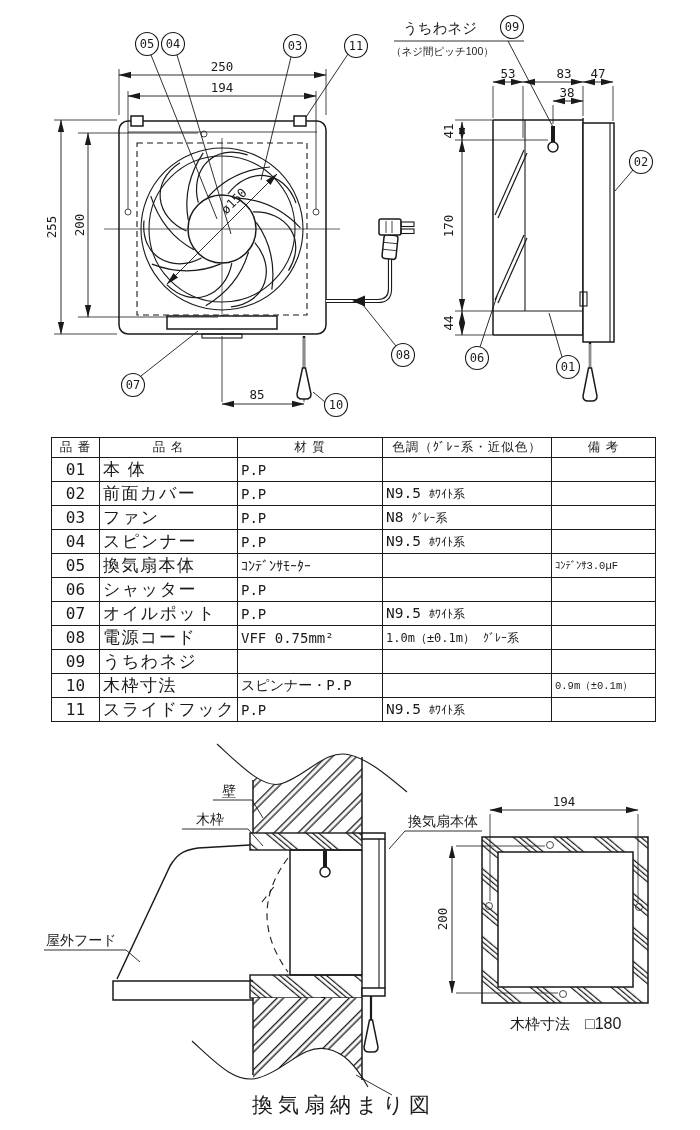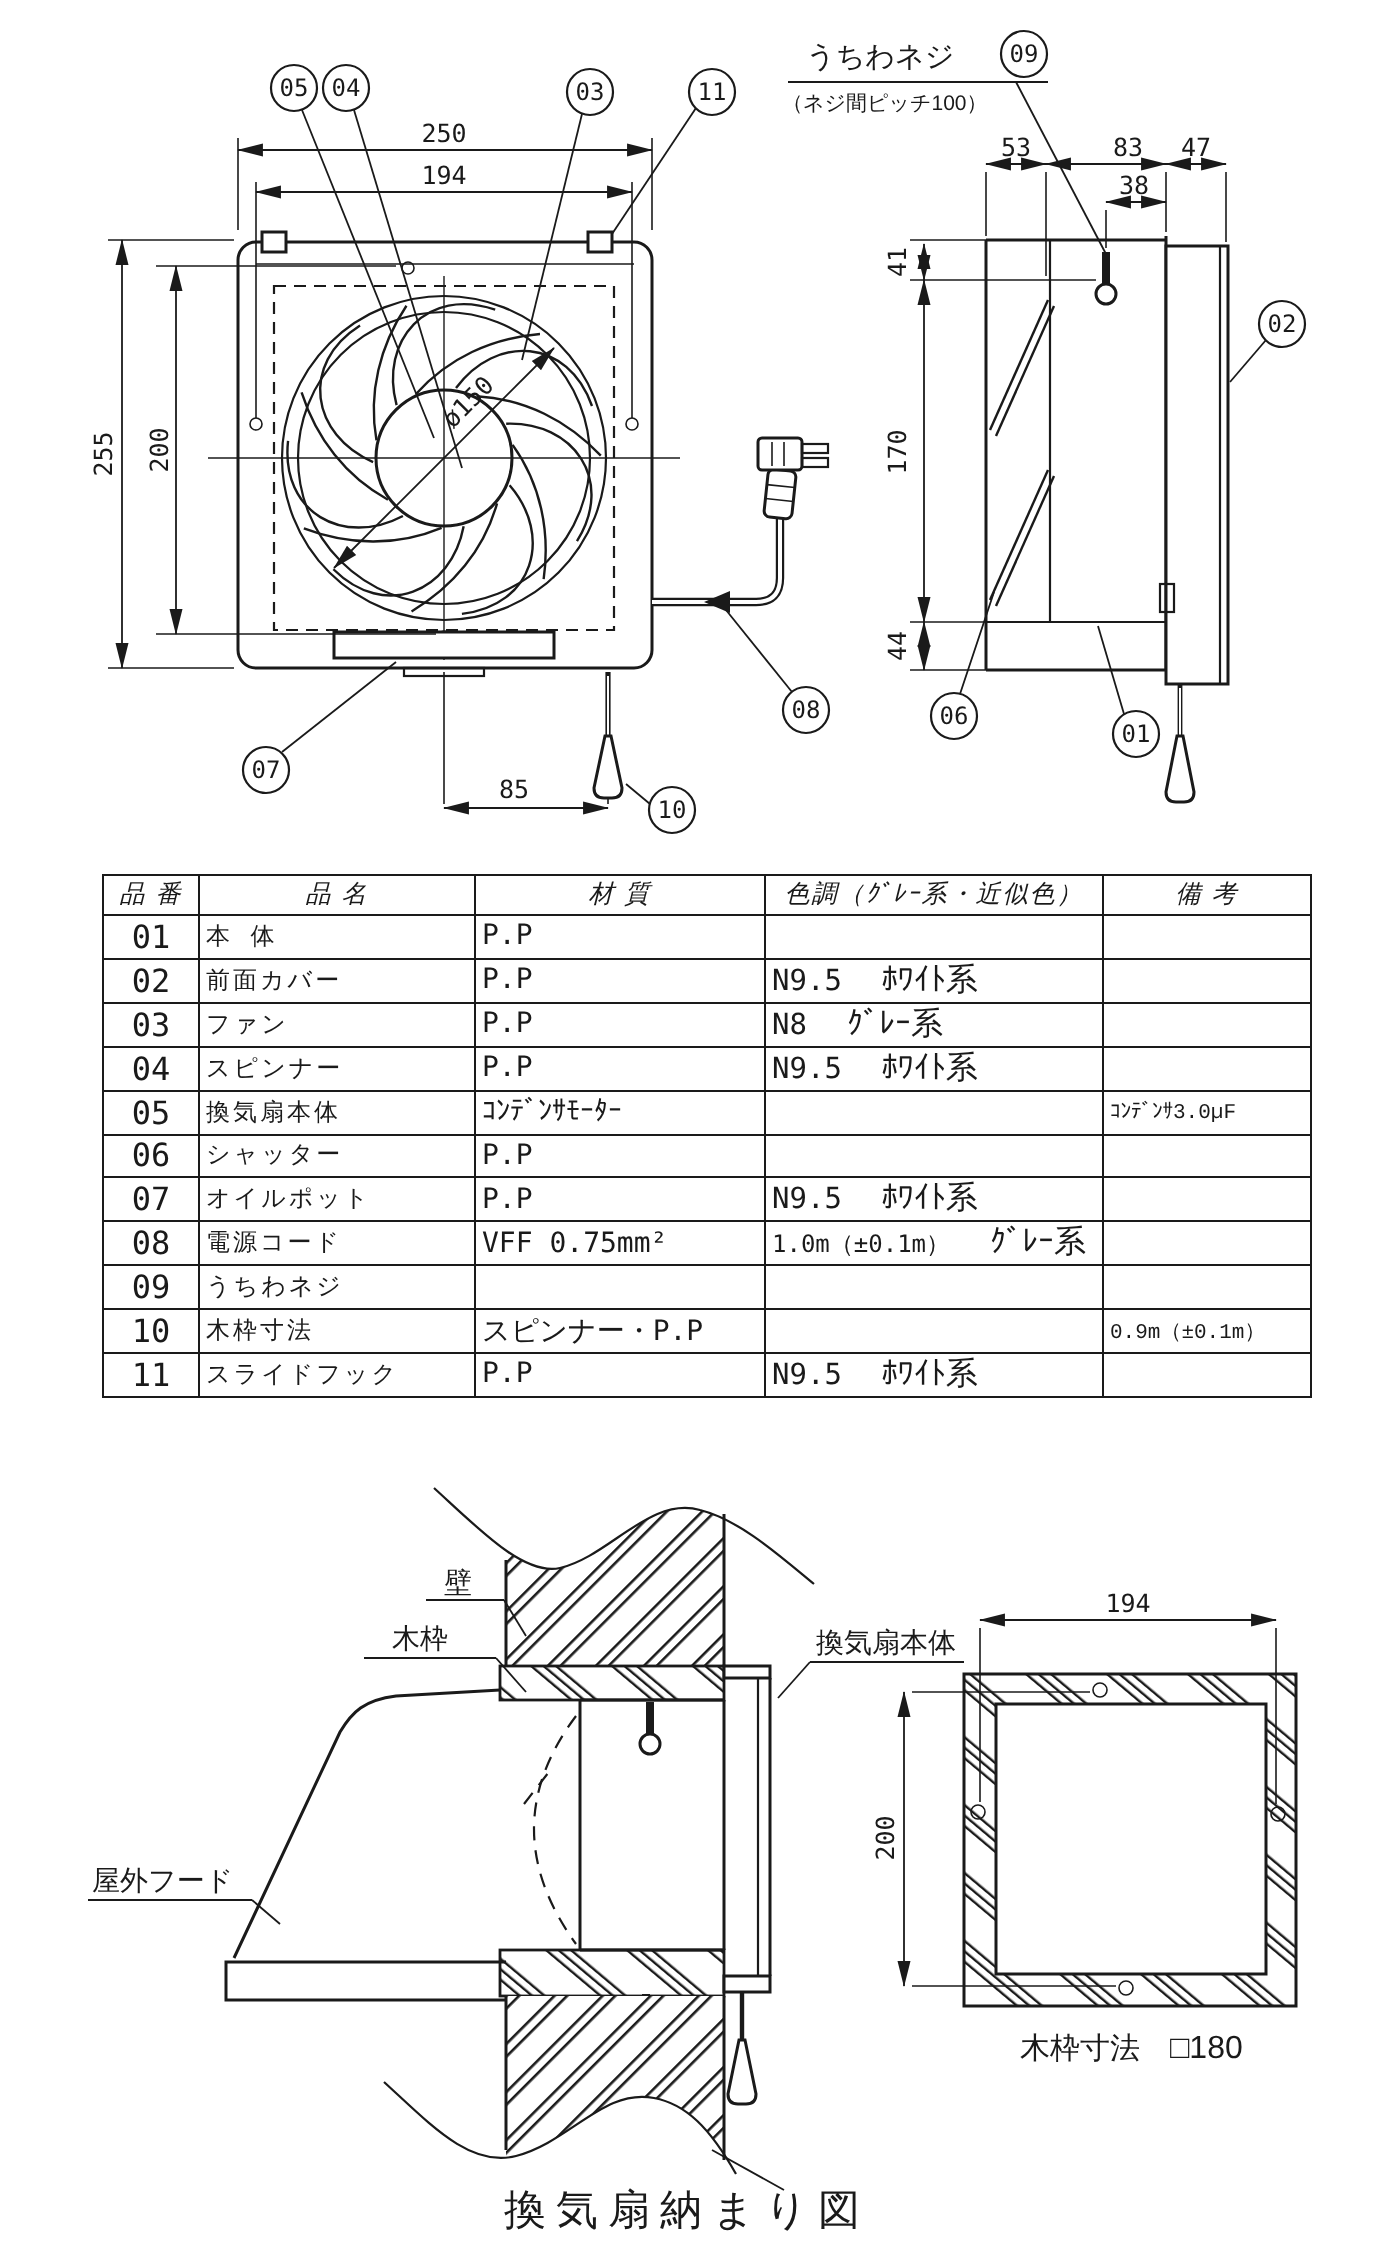--- a/index.html
+++ b/index.html
@@ -23,29 +23,29 @@
   text{fill:#1a1a1a;}
   .dtx{font:12.5px "DejaVu Sans Mono",monospace;text-anchor:middle;}
   .jtx{font-family:"Liberation Sans",sans-serif;}
   .co circle{fill:#fff;stroke:#1a1a1a;stroke-width:1.1;}
   .co text{font:12px "DejaVu Sans Mono",monospace;text-anchor:middle;}
   
   table.parts{position:absolute;left:51px;top:437px;width:604px;border-collapse:collapse;
       table-layout:fixed;background:#fff;}
   .parts th,.parts td{border:1.6px solid #1a1a1a;padding:0 3px;overflow:hidden;
       white-space:nowrap;vertical-align:middle;}
-  .parts thead tr{height:20px;font-style:italic;}
+  .parts thead tr{height:20px;}
   .parts tbody tr{height:21.8px;}
   .parts th{font-size:12.5px;font-weight:normal;text-align:center;letter-spacing:1px;}
   .w-no{width:48px;} .w-name{width:138px;} .w-mat{width:145px;} .w-col{width:169px;} .w-note{width:104px;}
   td.c-no{font:16px "DejaVu Sans Mono",monospace;text-align:center;}
-  td.c-name{font-size:12px;letter-spacing:1.5px;font-family:Liberation Mono, monospace;}
+  td.c-name{font-size:17px;letter-spacing:1.5px;}
   td.c-mat{font:14px "DejaVu Sans Mono",monospace;}
   td.c-col .big{font:14.5px "DejaVu Sans Mono",monospace;}
-  td.c-col .sm{font-size:16px;margin-left:20px;}
+  td.c-col .sm{font-size:12px;margin-left:8px;}
   td.c-note{font-size:10.5px;font-family:Liberation Mono, monospace;}
   .parts tbody tr:nth-child(5) td.c-mat{font-size:14px;}
   .parts tbody tr:nth-child(8) td.c-col .big{font-size:12px;}
 </style>
 </head>
 <body>
 
 <div class="page">
 
 <svg width="700" height="1130" viewBox="0 0 700 1130">

